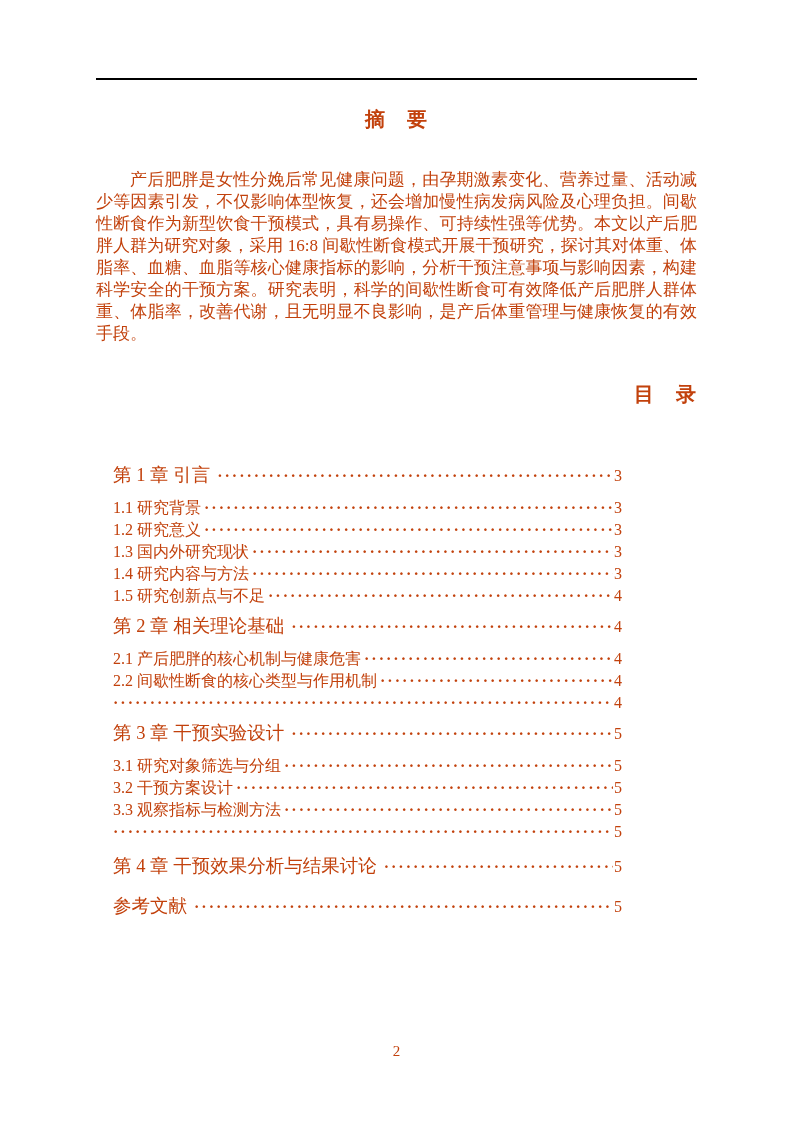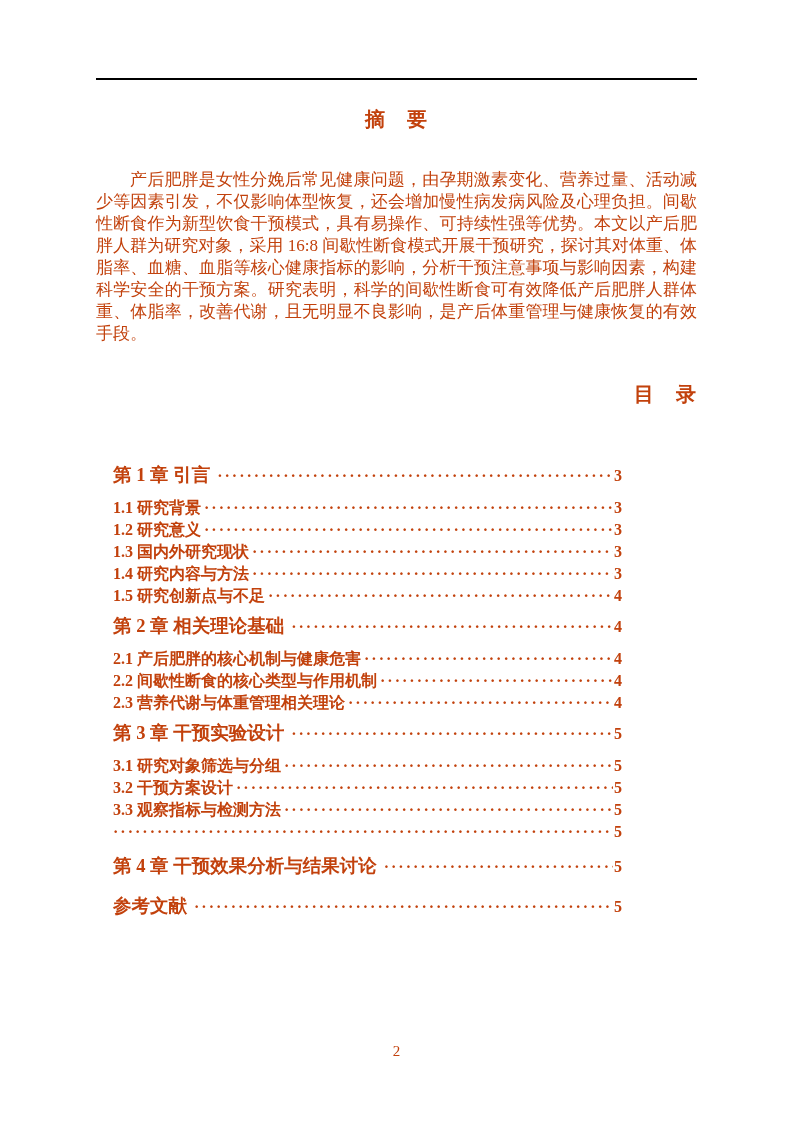--- a/index.html
+++ b/index.html
@@ -33,21 +33,20 @@
   .abstract-body {
     margin-top: 40px;
     font-size: 17px;
     line-height: 22px;
     text-align: justify;
     text-indent: 34px;
   }
   .toc-title { margin-top: 39px; text-align: right; }
   .toc {
     margin: 58px 75px 0 17px;
-    font-weight: bold;
   }
   .toc-row {
     display: flex;
     align-items: baseline;
     font-size: 16px;
     line-height: 22px;
   }
   .toc-row.chapter {
     font-size: 18.5px;
     line-height: 26px;
@@ -136,21 +135,20 @@
         <span class="toc-label">2.1 产后肥胖的核心机制与健康危害</span>
         <span class="toc-leader"></span>
         <span class="toc-page">4</span>
       </div>
       <div class="toc-row">
         <span class="toc-label">2.2 间歇性断食的核心类型与作用机制</span>
         <span class="toc-leader"></span>
         <span class="toc-page">4</span>
       </div>
       <div class="toc-row">
-        <span class="toc-label">2.3 营养代谢与体重管理相关理论</span>
         <span class="toc-leader"></span>
         <span class="toc-page">4</span>
       </div>
 
       <div class="toc-row chapter">
         <span class="toc-label">第 3 章 干预实验设计</span>
         <span class="toc-leader"></span>
         <span class="toc-page">5</span>
       </div>
       <div class="toc-row">

